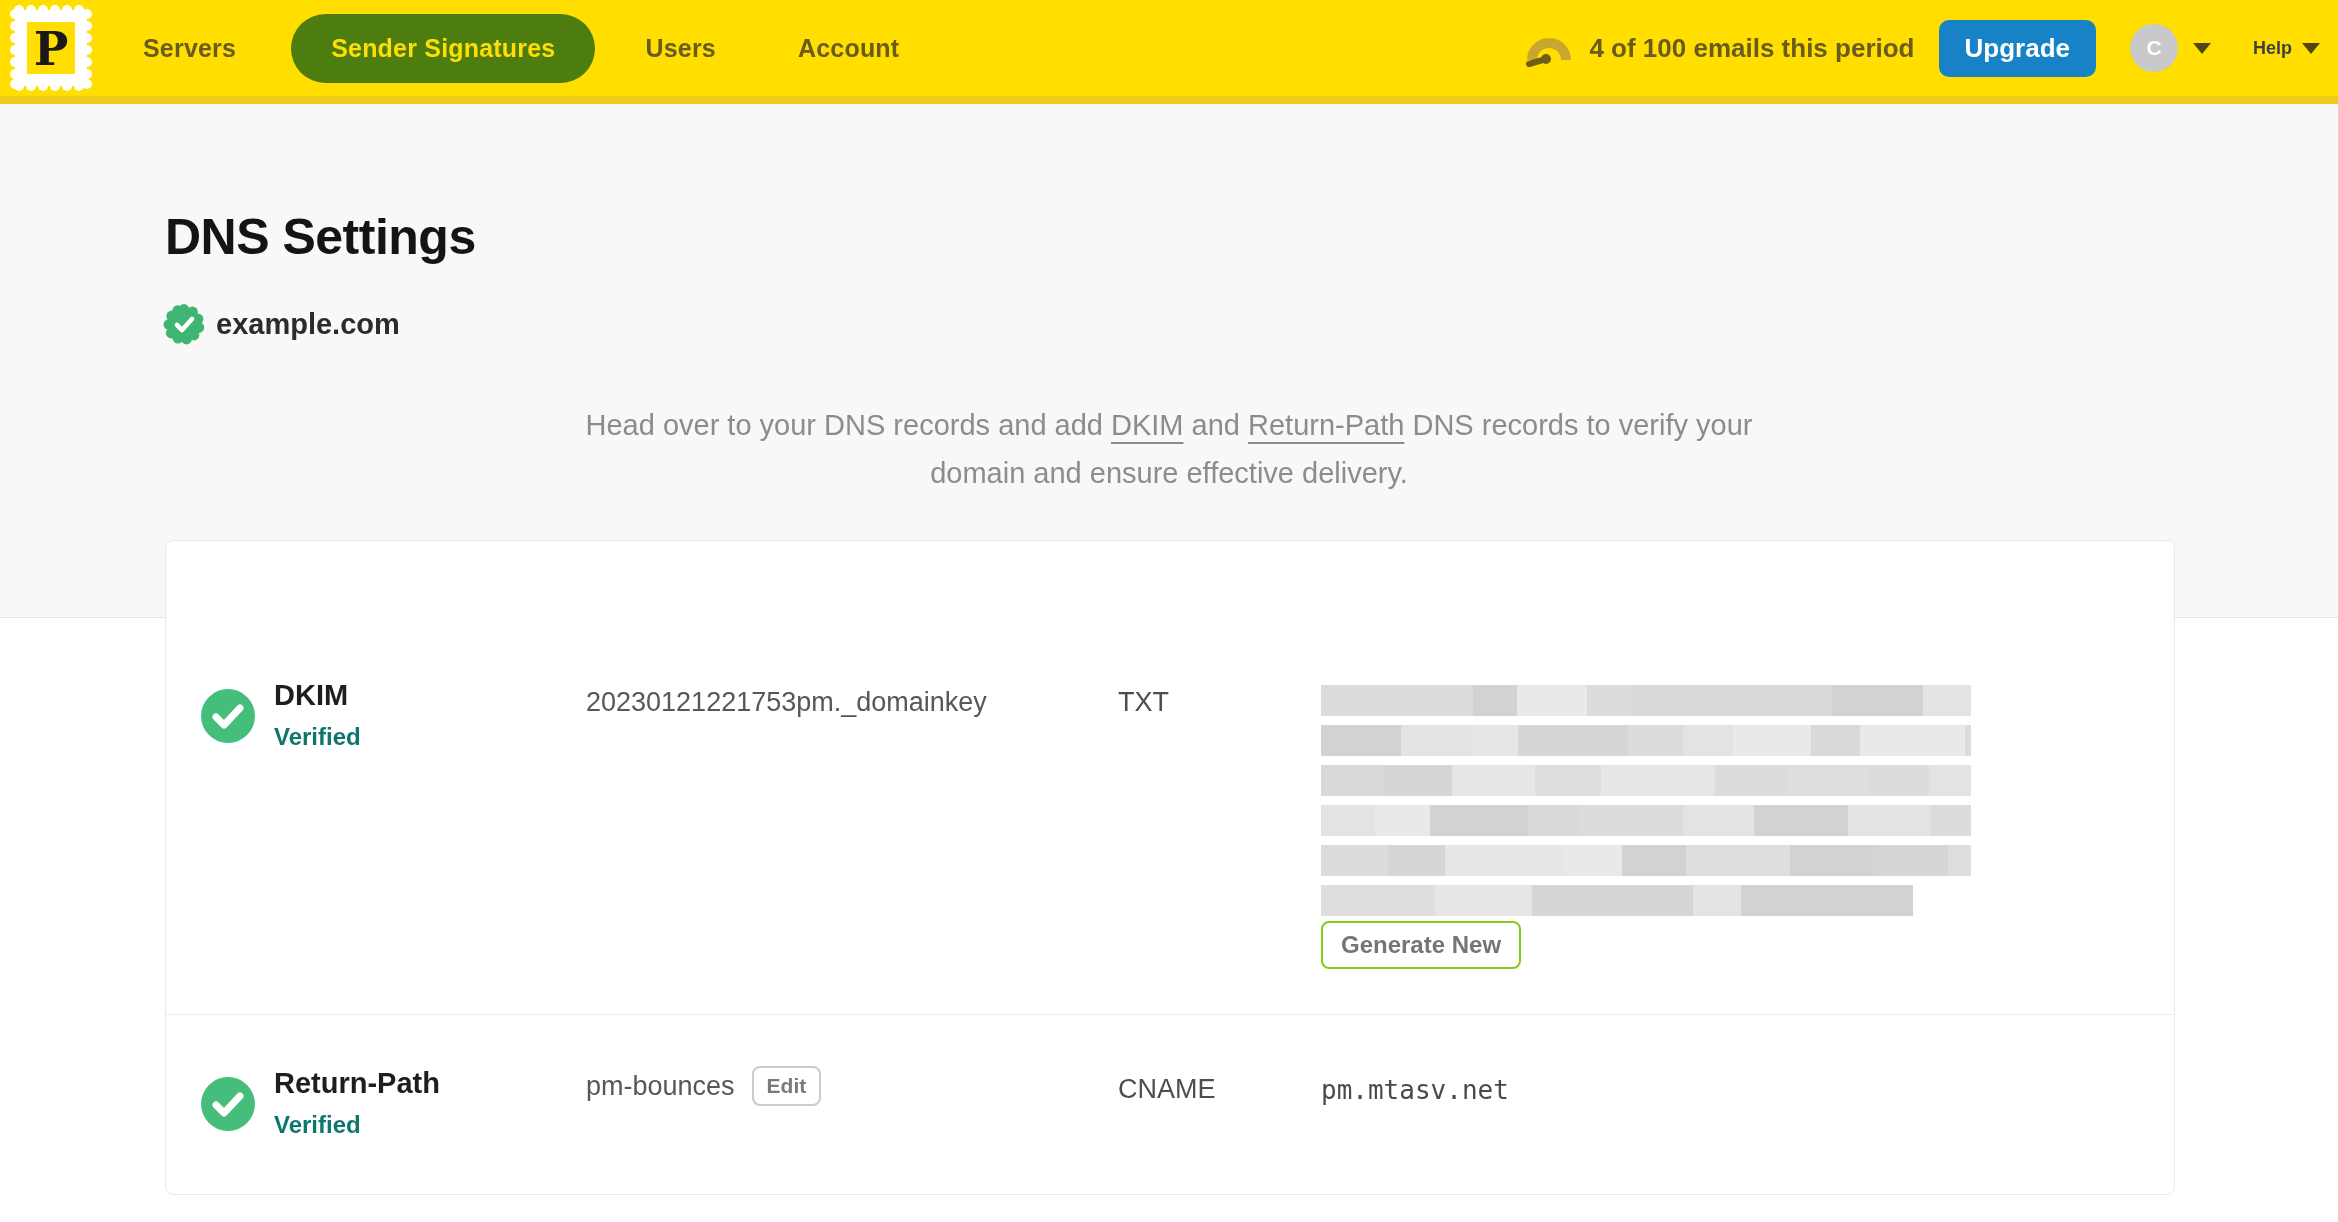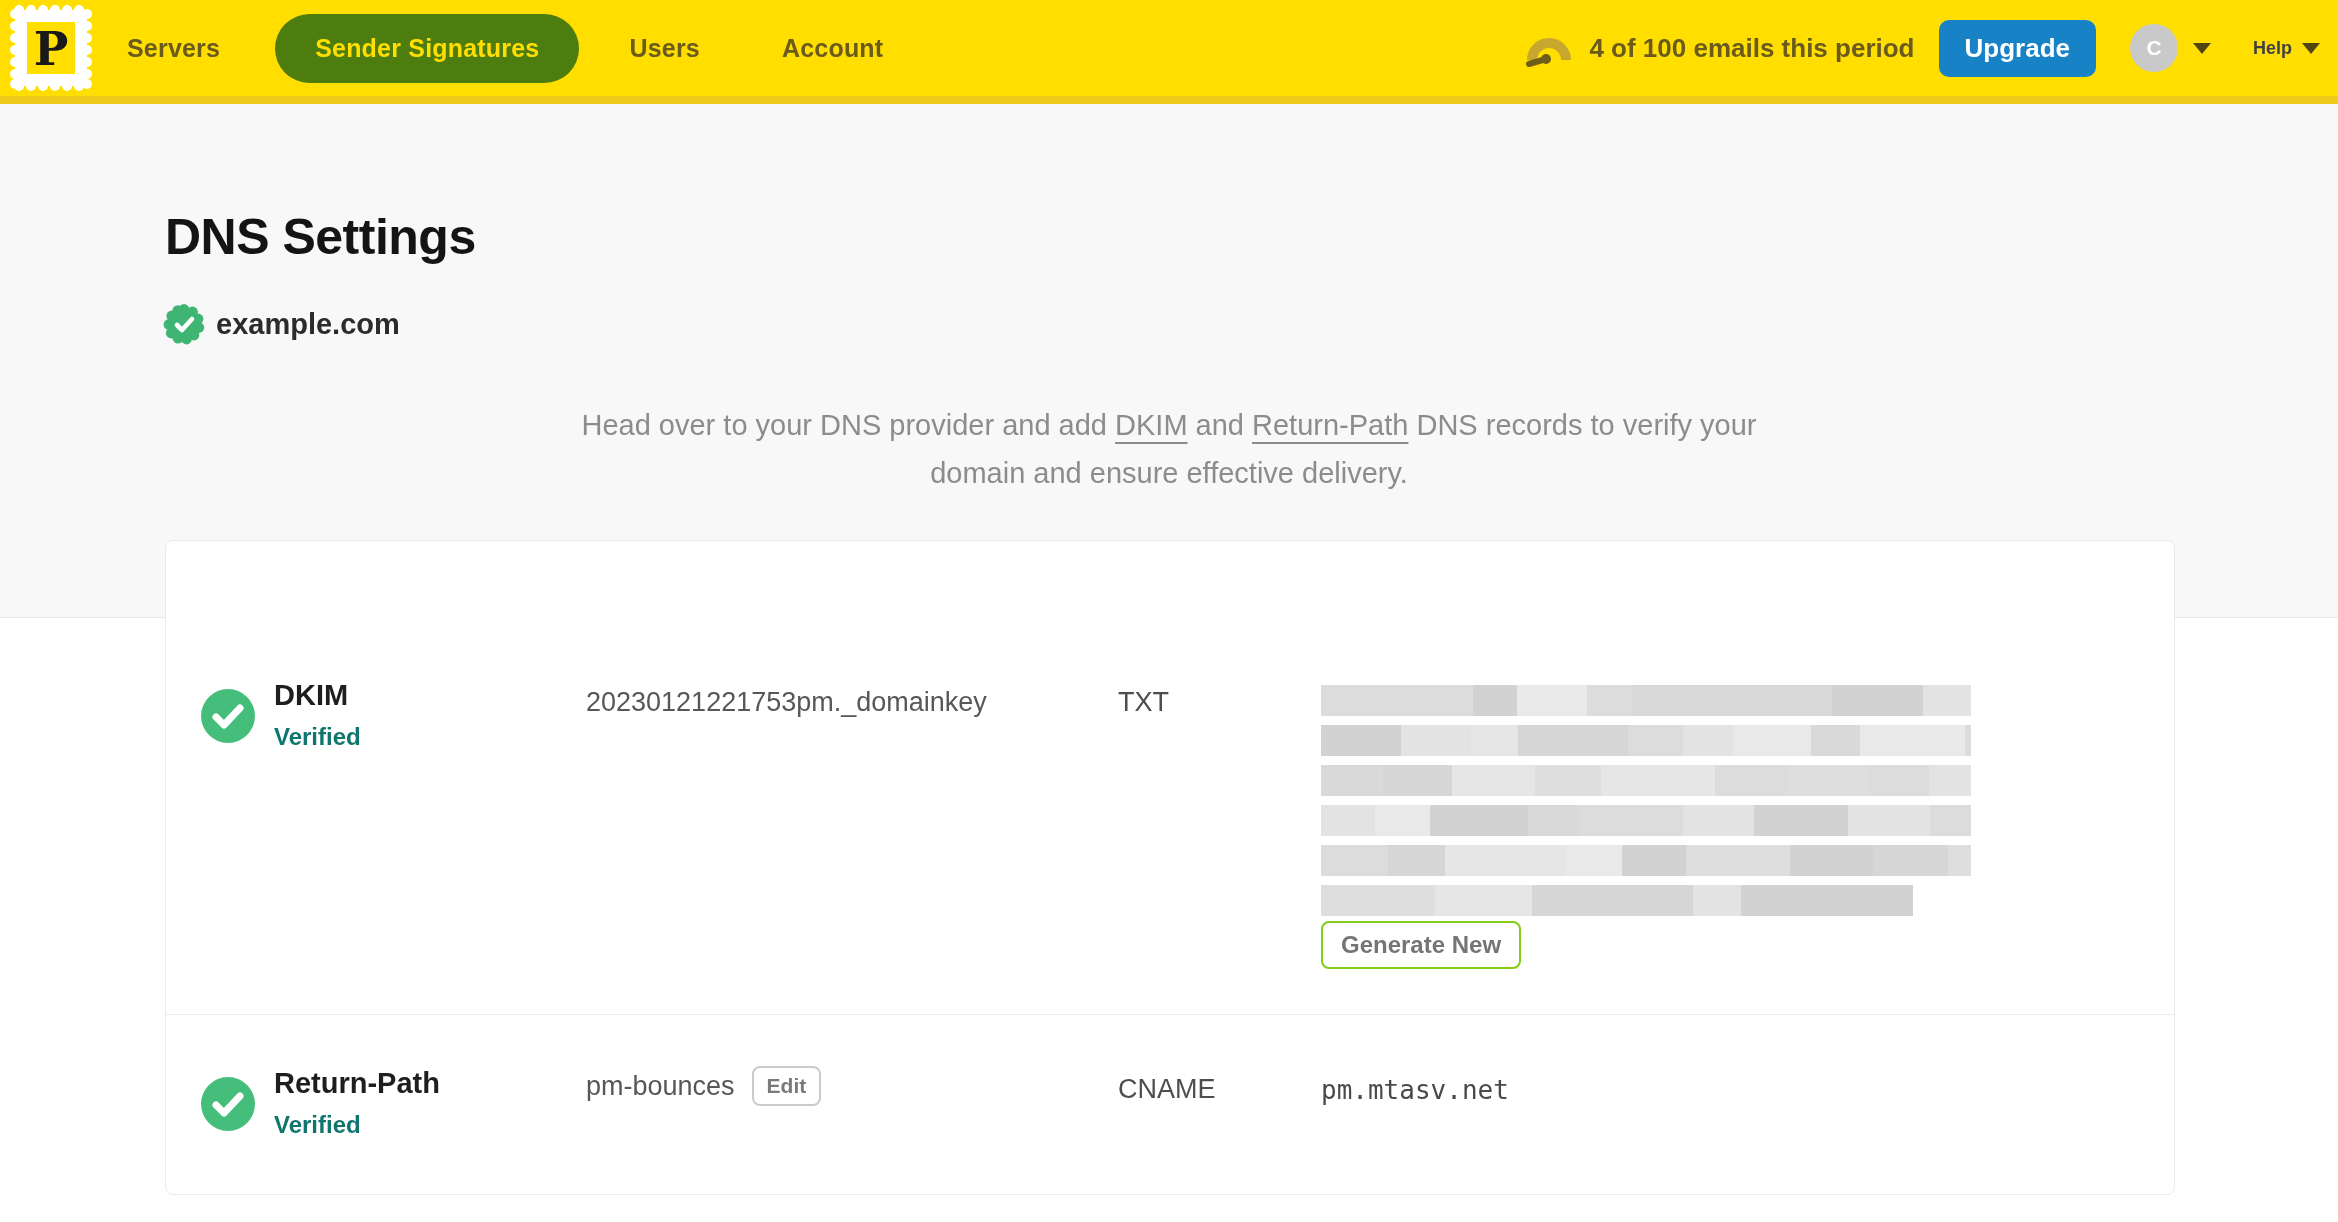--- a/index.html
+++ b/index.html
@@ -13,21 +13,21 @@
   .navbar{
     position:absolute;top:0;left:0;width:2338px;height:104px;
     background:#FFDE00;border-bottom:8px solid #EDCB1A;
     display:flex;align-items:center;padding:0 18px 0 10px;
   }
   .logo{width:82px;height:88px;flex:0 0 auto;cursor:pointer;}
   .nav-link{
     font-size:25px;font-weight:bold;color:#6A5B1C;text-decoration:none;cursor:pointer;
     letter-spacing:.2px;
   }
-  .nav-link.servers{margin-left:35px;}
+  .nav-link.servers{margin-left:51px;}
   .nav-pill{
     margin-left:55px;background:#4d7c0f;color:#FFDE00;border-radius:36px;
     padding:20px 40px;font-size:25px;font-weight:bold;text-decoration:none;cursor:pointer;
     letter-spacing:.2px;
   }
   .nav-link.users{margin-left:50px;}
   .nav-link.account{margin-left:82px;}
   .nav-right{margin-left:auto;display:flex;align-items:center;}
   .gauge{width:48px;height:38px;margin-right:16px;}
   .usage-text{font-size:26px;font-weight:bold;color:#6A5B1C;white-space:nowrap;}
@@ -205,21 +205,21 @@
           <circle cx="6" cy="21.5" r="5.4"></circle>
         <circle cx="8.8" cy="13" r="5.4"></circle>
           <circle cx="14.8" cy="7.6" r="5.4"></circle>
         <circle cx="21" cy="21" r="14"></circle>
       </g>
       <path d="M14 22 l5 5 l10 -11" fill="none" stroke="#ffffff" stroke-width="4.6" stroke-linecap="round" stroke-linejoin="round"></path>
     </svg>
     <span class="domain-name">example.com</span>
   </div>
 
-  <p class="intro"><span>Head over to your DNS provider and add </span><a>DKIM</a><span> and </span><a>Return-Path</a><span> DNS records to verify your domain and ensure effective delivery.</span></p>
+  <p class="intro"><span>Head over to your DNS records and add </span><a>DKIM</a><span> and </span><a>Return-Path</a><span> DNS records to verify your domain and ensure effective delivery.</span></p>
 
   <div class="card">
 
     <div class="row1">
       <svg class="check-circle" viewBox="0 0 54 54">
         <circle cx="27" cy="27" r="27" fill="#44BE7A"></circle>
         <path d="M15 28 l8 8 l16 -17" fill="none" stroke="#ffffff" stroke-width="7" stroke-linecap="round" stroke-linejoin="round"></path>
       </svg>
       <span class="rec-name">DKIM</span>
       <span class="rec-status">Verified</span>

